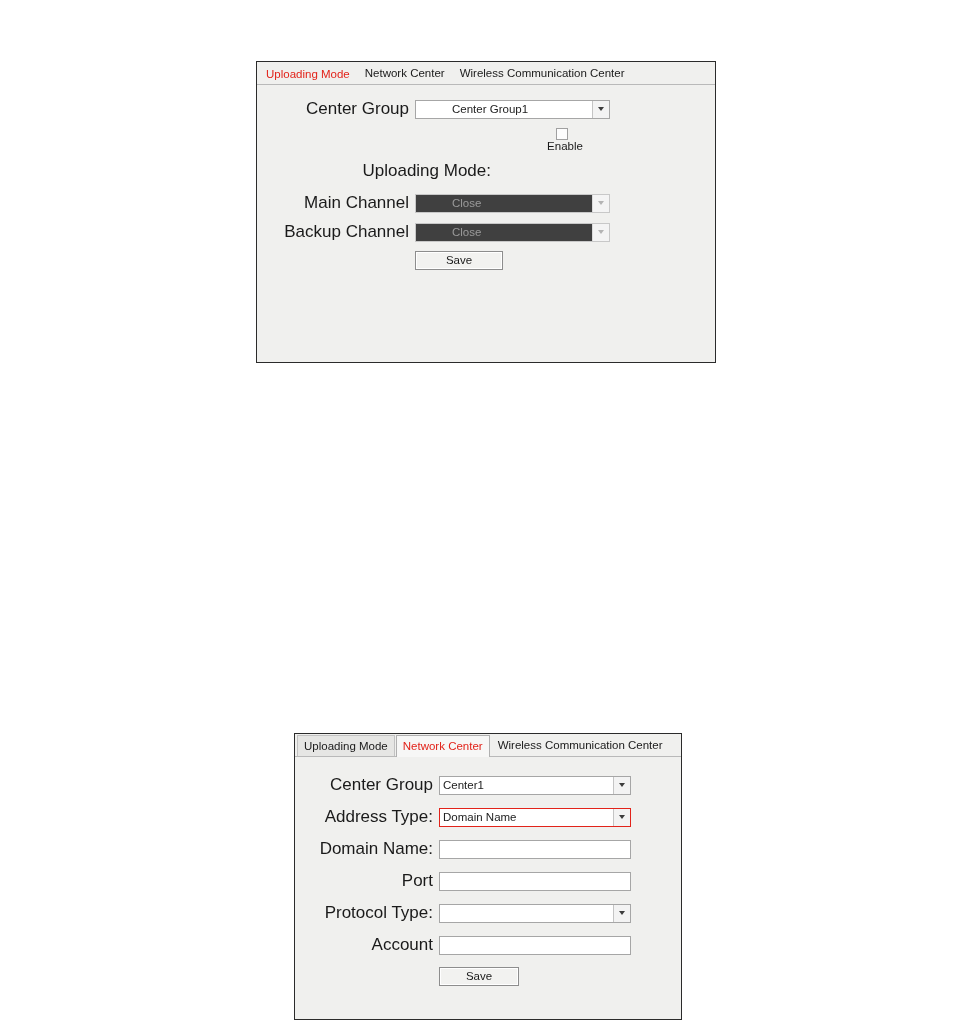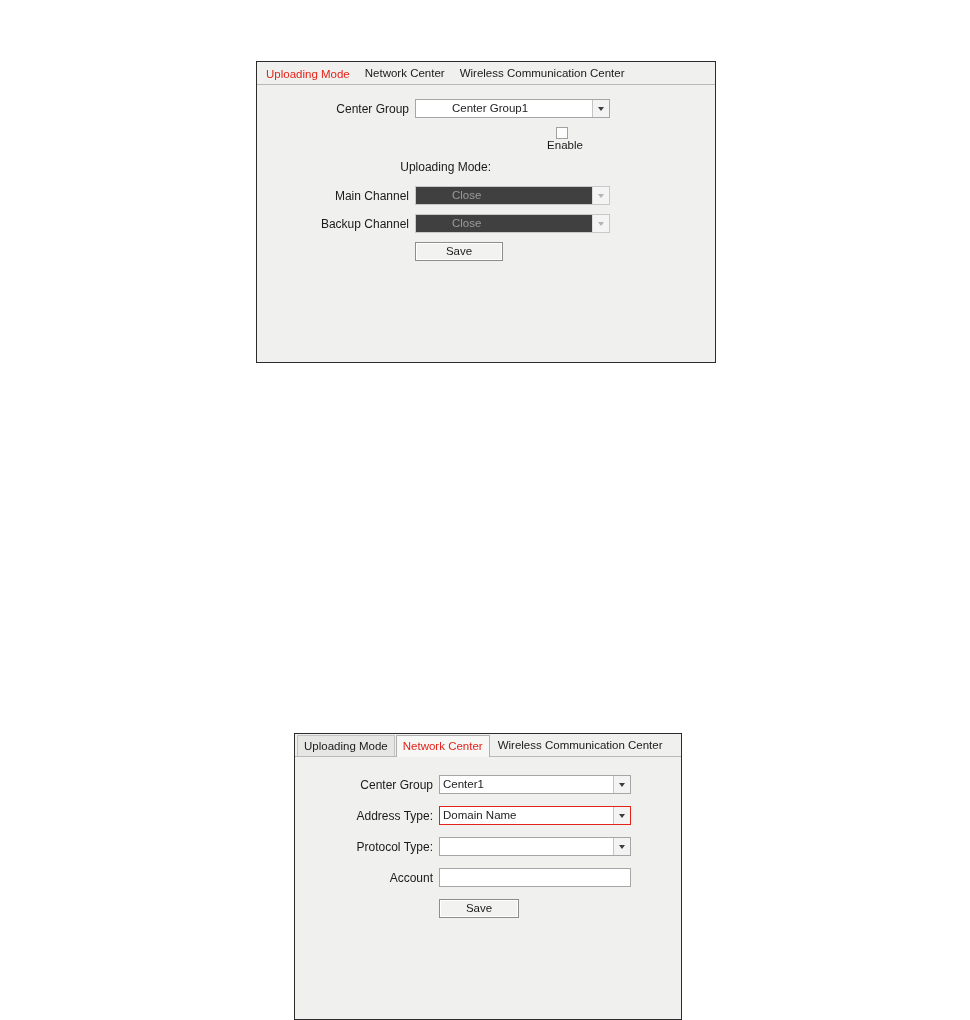--- a/index.html
+++ b/index.html
@@ -65,21 +65,21 @@
   
   .form {
     padding-top: 14px;
   }
   .row {
     display: flex;
     align-items: center;
     margin-bottom: 9px;
   }
   .lbl {
-    font-size: 12px;
+    font-size: 17px;
     text-align: right;
     white-space: nowrap;
     color: #1a1a1a;
   }
   .ctl {
     box-sizing: border-box;
     height: 19px;
     background: #ffffff;
     border: 1px solid #a6a6a6;
     font-size: 11.5px;
@@ -249,21 +249,33 @@
     <div class="row">
       <div class="lbl">Address Type:</div>
       <div class="ctl red">
         <span class="val">Domain Name</span>
         <span class="arrow">
             <i></i>
           </span>
       </div>
     </div>
 
-
+    <div class="row">
+      <div class="lbl">Domain Name:</div>
+      <div class="ctl">
+        <span class="val"></span>
+      </div>
+    </div>
+
+    <div class="row">
+      <div class="lbl">Port</div>
+      <div class="ctl">
+        <span class="val"></span>
+      </div>
+    </div>
 
     <div class="row">
       <div class="lbl">Protocol Type:</div>
       <div class="ctl">
         <span class="val"></span>
         <span class="arrow">
             <i></i>
           </span>
       </div>
     </div>

